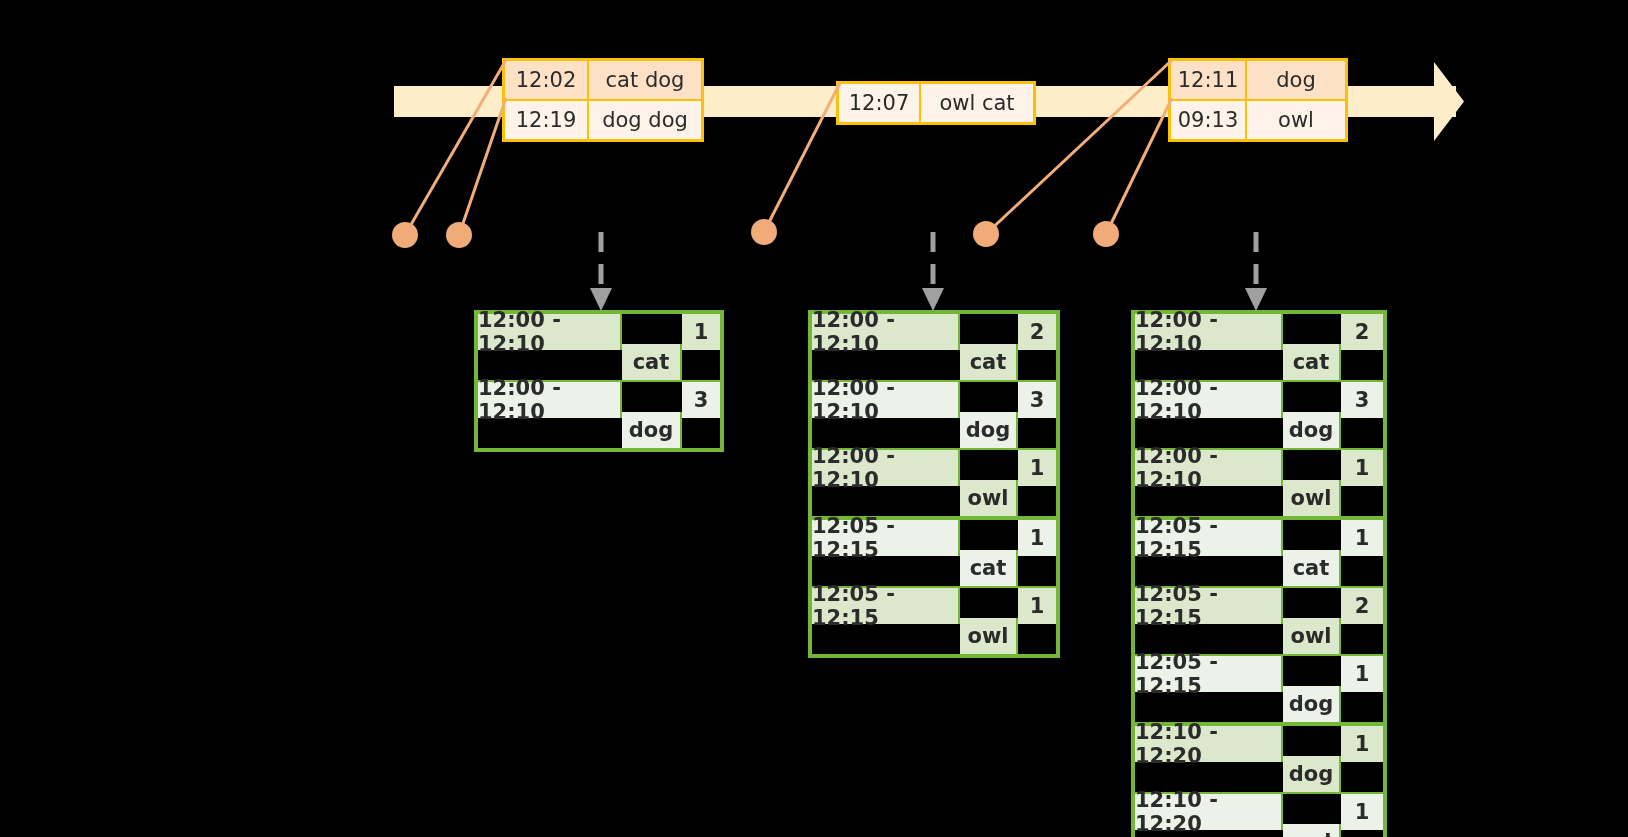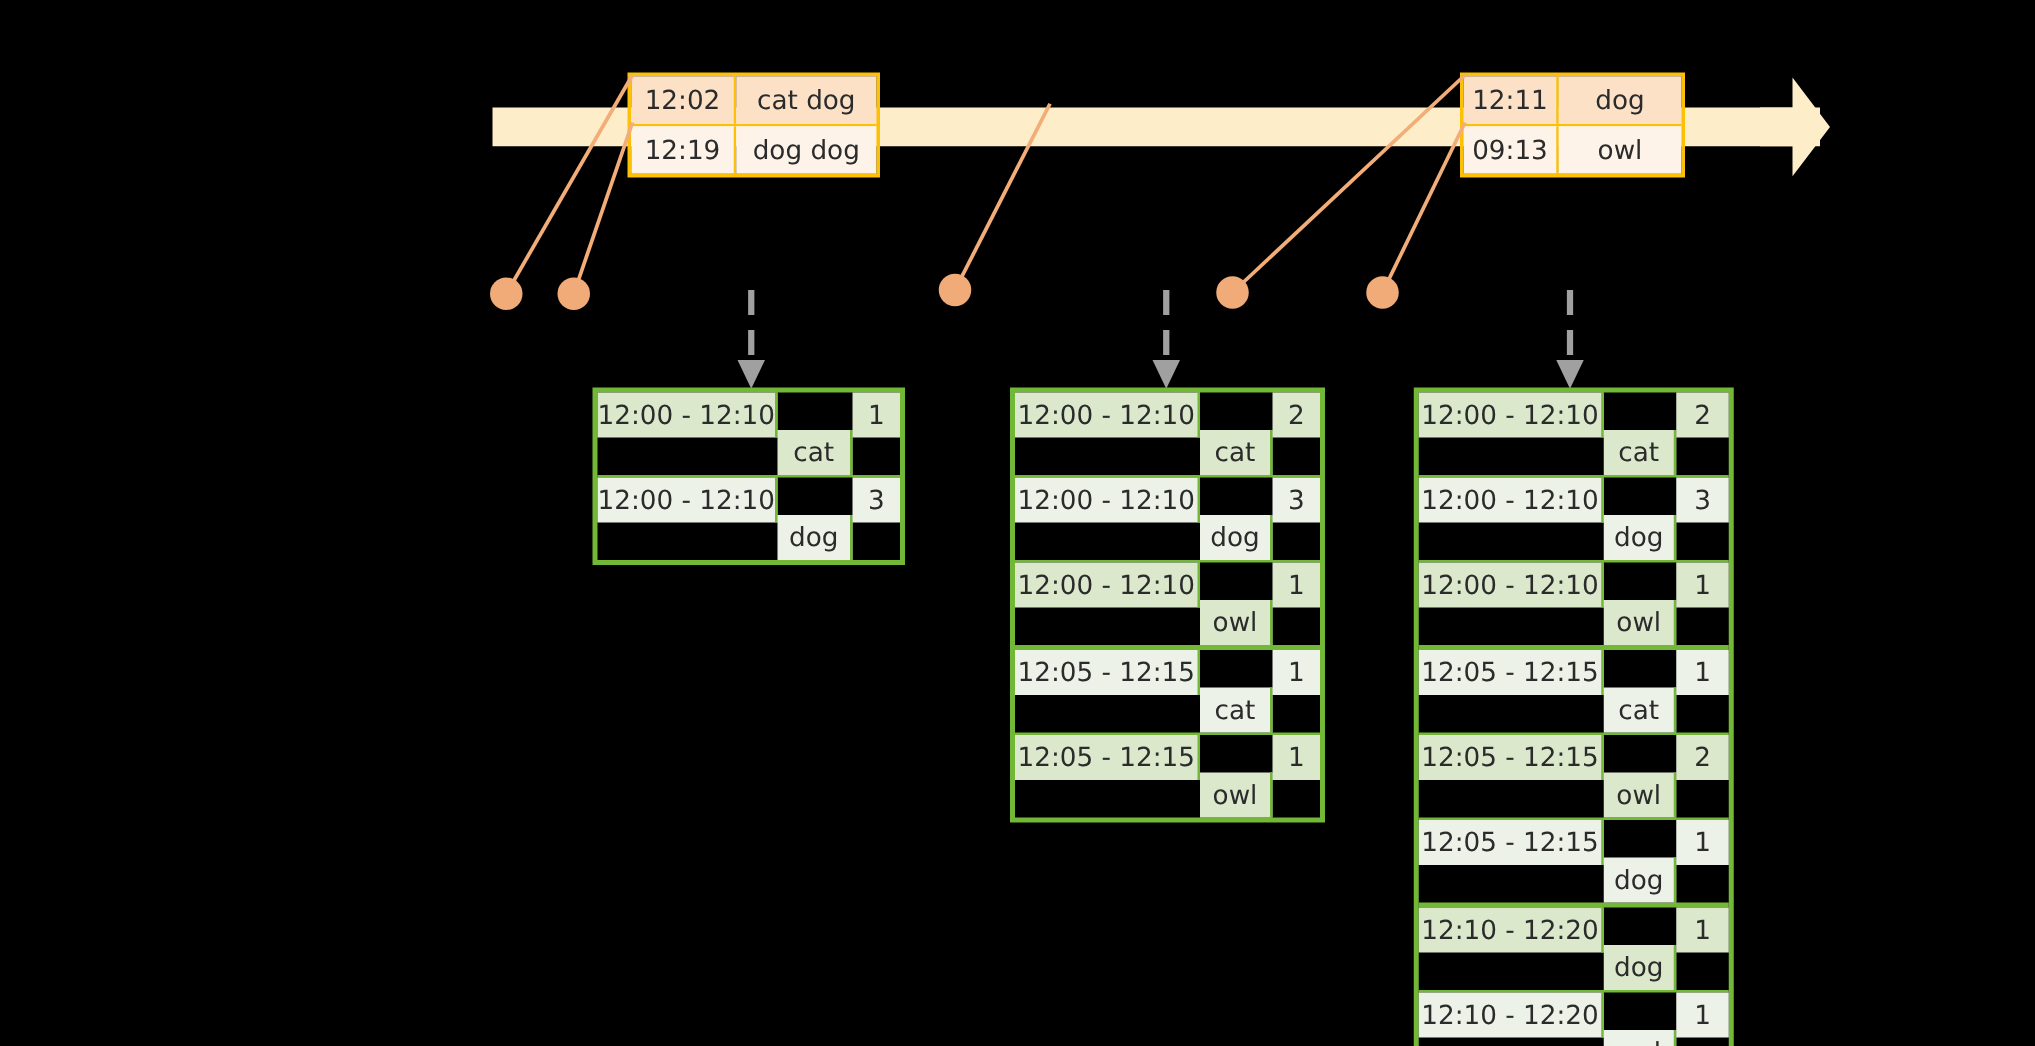--- a/index.html
+++ b/index.html
@@ -30,21 +30,21 @@
   #ev-table-2 .ev-val{width:112px;}
   #ev-table-3{left:1168px;top:58px;}
   #ev-table-3 .ev-time{width:76px;}
   #ev-table-3 .ev-val{width:98px;}
 
   
   #connectors{position:absolute;left:0;top:0;width:1628px;height:837px;
               pointer-events:none;}
 
   
-  .rs-table{position:absolute;border:4px solid #73b737;box-sizing:border-box;}
+  .rs-table{position:absolute;border:4px solid #73b737;box-sizing:border-box;font-weight:bold;}
   .rs-row{display:flex;}
   .rs-row + .rs-row{border-top:2px solid #73b737;}
   .rs-row.sep{border-top:4px solid #73b737;}
   .rs-cell{box-sizing:border-box;color:#2b2b2b;font-size:21px;
            display:flex;align-items:center;justify-content:center;height:36px;}
   .rs-win{border-right:2px solid #73b737;}
   .rs-key{border-right:2px solid #73b737;margin-top:30px;}
   .rs-row.dark .rs-cell{background:#dbe8cc;}
   .rs-row.light .rs-cell{background:#edf2e8;}
 
@@ -77,20 +77,26 @@
     <div class="ev-row dark">
       <div class="ev-cell ev-time">12:02</div>
       <div class="ev-cell ev-val">cat dog</div>
     </div>
     <div class="ev-row light">
       <div class="ev-cell ev-time">12:19</div>
       <div class="ev-cell ev-val">dog dog</div>
     </div>
   </div>
 
+  <div class="ev-table" id="ev-table-2">
+    <div class="ev-row light">
+      <div class="ev-cell ev-time">12:07</div>
+      <div class="ev-cell ev-val">owl cat</div>
+    </div>
+  </div>
 
   <div class="ev-table" id="ev-table-3">
     <div class="ev-row dark">
       <div class="ev-cell ev-time">12:11</div>
       <div class="ev-cell ev-val">dog</div>
     </div>
     <div class="ev-row light">
       <div class="ev-cell ev-time">09:13</div>
       <div class="ev-cell ev-val">owl</div>
     </div>

